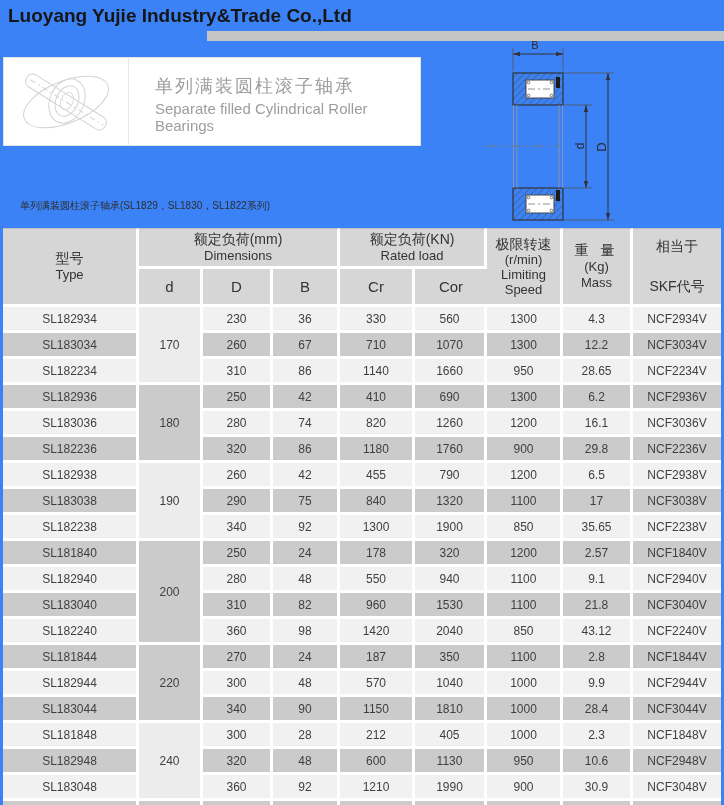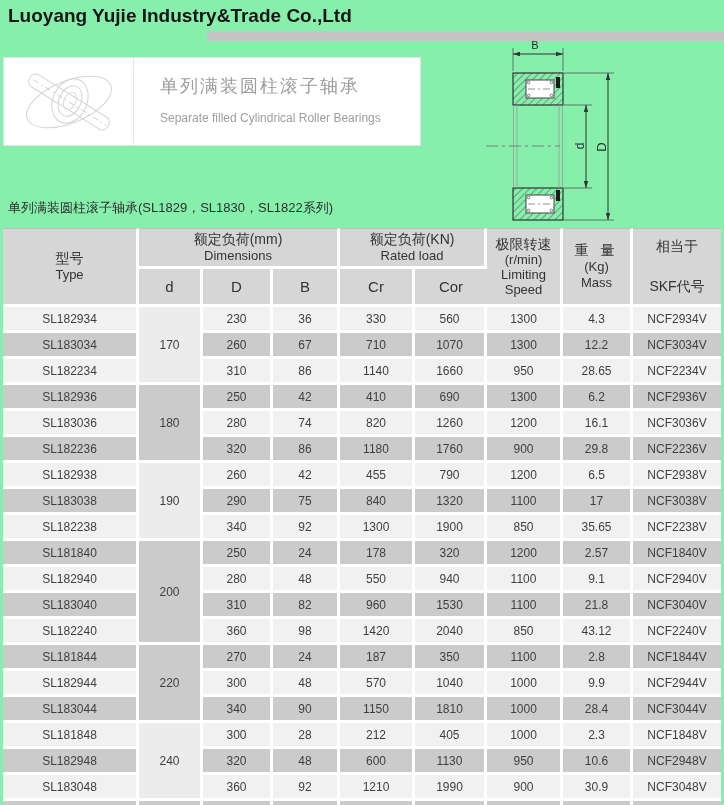--- a/index.html
+++ b/index.html
@@ -1,31 +1,31 @@
 <!DOCTYPE html>
 <html style="--header-bg: #d6d6d6; --row-light: #f1f1f1; --row-dark: #cbcbcb; --merged-cell: #ececec; --bar: #c5c5c5; --grid: #ffffff; --txt: #3f3f3f;"><head>
 <meta charset="utf-8">
 <style>
   :root{
     --header-bg:#d6d6d6; --row-light:#f1f1f1; --row-dark:#cbcbcb;
     --merged-cell:#ececec; --bar:#c5c5c5; --grid:#ffffff; --txt:#3f3f3f;
   }
   html,body{margin:0;padding:0;}
   body{background:#fff;}
-  #screen{position:relative;width:724px;height:805px;overflow:hidden;background:#86efac;
+  #screen{position:relative;width:724px;height:805px;overflow:hidden;background:#3b82f6;
     font-family:"Liberation Sans","DejaVu Sans",sans-serif;}
   .company-title{position:absolute;left:8px;top:5px;font-size:19px;font-weight:bold;color:#161616;}
   .title-bar{position:absolute;left:207px;top:31px;width:517px;height:10px;background:var(--bar);}
   .product-box{position:absolute;left:3px;top:57px;width:416px;height:87px;border:1px solid #e3e3e3;background:#fff;display:flex;gap:12px;}
   .sketch-cell{width:129px;border-right:1px solid #e8e8e8;display:flex;align-items:center;justify-content:center;}
   .product-text{padding:16px 0 0 14px;}
   .product-title-cn{font-size:18px;color:#9d9d9d;letter-spacing:2px;}
-  .product-title-en{font-size:12px;color:#9d9d9d;margin-top:13px;}
+  .product-title-en{font-size:15px;color:#9d9d9d;margin-top:2px;}
   .drawing{position:absolute;left:440px;top:30px;}
-  .table-caption{position:absolute;left:8px;top:199px;font-size:13px;color:#2e2e2e;}
+  .table-caption{position:absolute;left:20px;top:199px;font-size:10px;color:#2e2e2e;}
   table.spec{position:absolute;left:3px;top:228px;width:718px;border-collapse:separate;border-spacing:0;table-layout:fixed;}
   table.spec th, table.spec td{border-right:3px solid var(--grid);border-bottom:3px solid var(--grid);
     text-align:center;vertical-align:middle;padding:0;margin:0;}
   table.spec th:last-child, table.spec td:last-child{border-right:none;}
   thead th{background:var(--header-bg);color:#333;font-weight:normal;}
   thead tr.h1 th{height:37px;border-top:1px solid #bdbdbd;}
   thead tr.h2 th{height:35px;}
   .cn{font-size:14px;line-height:17px;}
   .en{font-size:13px;line-height:16px;}
   .sub{font-size:15px;}

